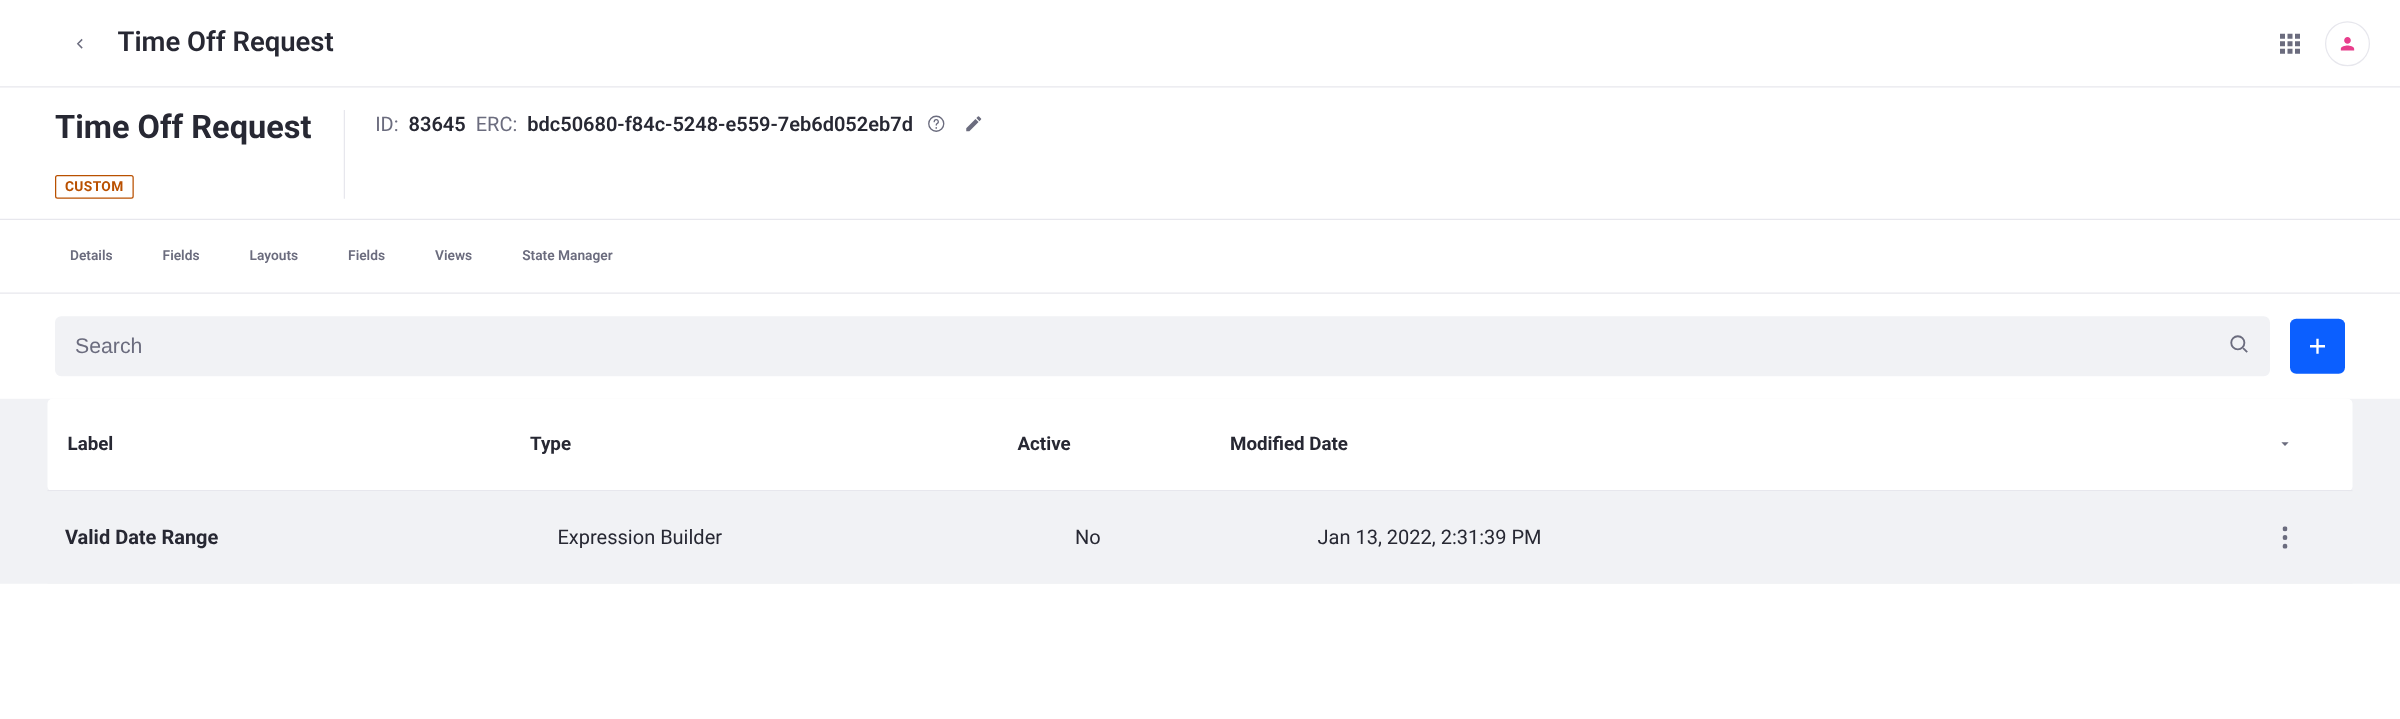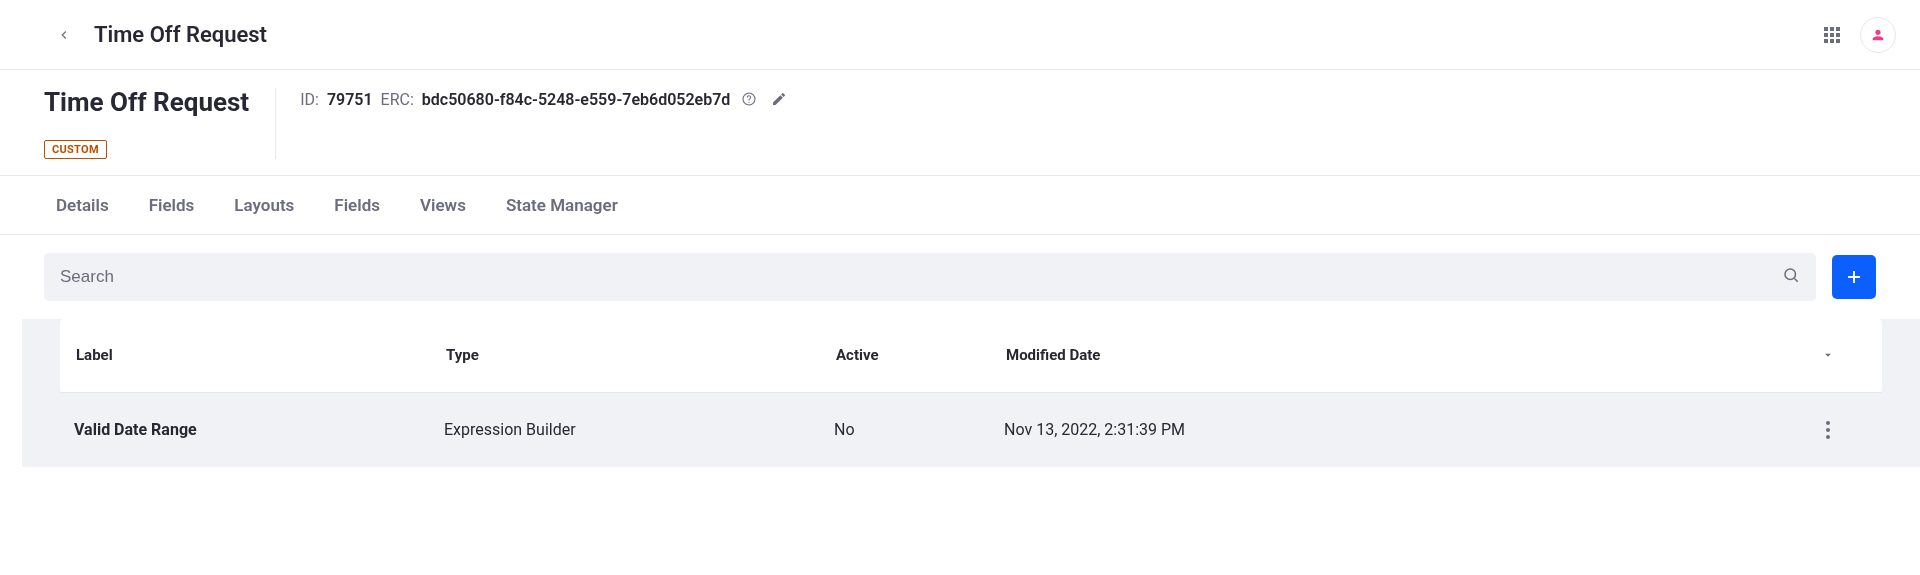--- a/index.html
+++ b/index.html
@@ -101,21 +101,21 @@
 .icon-btn svg { width: 16px; height: 16px; }
 .tabs-row {
   display: flex;
   gap: 40px;
   padding: 0 56px;
   height: 59px;
   align-items: center;
   border-bottom: 1px solid #e7e7ed;
 }
 .tab {
-  font-size: 17px;
+  font-size: 11px;
   font-weight: 600;
   color: #6b6c7e;
   cursor: pointer;
   height: 59px;
   display: flex;
   align-items: center;
   position: relative;
   text-align: right;
 }
 .tab.active { color: #272833; }
@@ -165,21 +165,20 @@
   border-radius: 5px;
   background: #0b5fff;
   display: flex; align-items: center; justify-content: center;
   cursor: pointer;
 }
 .add-btn svg { width: 18px; height: 18px; stroke: #fff; stroke-width: 2.5; }
 .table-area {
   padding: 0 38px 0;
   background: #f1f2f5;
   flex: 1;
-  margin-left: 22px;
 }
 .table-shell { background: #fff; border-radius: 4px; }
 .table-head, .table-row {
   display: grid;
   grid-template-columns: 370px 390px 170px 1fr 80px;
   align-items: center;
   padding: 0 14px;
 }
 .table-head {
   height: 74px;
@@ -188,20 +187,21 @@
   border-bottom: 1px solid #e7e7ed;
 }
 .th { padding: 0 2px; }
 .th-dropdown { display: flex; justify-content: center; color: #6b6c7e; cursor: pointer; }
 .th-dropdown svg { width: 14px; height: 14px; fill: #6b6c7e; }
 .table-body { background: #f1f2f5; }
 .table-row {
   height: 74px;
   font-size: 16px;
   color: #272833;
+  gap: 24px;
 }
 .td-label { font-weight: 700; }
 .row-actions { display: flex; justify-content: center; cursor: pointer; color: #6b6c7e; }
 .row-actions svg { width: 4px; height: 18px; fill: #6b6c7e; }
 </style>
 </head>
 <body>
 
 <div class="top-bar">
   <div class="back-btn">
@@ -231,21 +231,21 @@
 </div>
 
 <div class="header-block">
   <div class="title-col">
     <div class="page-title">Time Off Request</div>
     <span class="badge-custom">CUSTOM</span>
   </div>
   <div class="meta-col">
     <div class="meta-row">
       <span class="meta-label">ID:</span>
-      <span class="meta-value">79751</span>
+      <span class="meta-value">83645</span>
     </div>
     <div class="meta-row">
       <span class="meta-label">ERC:</span>
       <span class="meta-value">bdc50680-f84c-5248-e559-7eb6d052eb7d</span>
       <span class="icon-btn">
         <svg viewBox="0 0 24 24">
             <circle cx="12" cy="12" r="9" fill="none" stroke="#6b6c7e" stroke-width="1.6"></circle>
             <path d="M9.5 9.5a2.5 2.5 0 1 1 3.5 2.3c-.8.4-1 .9-1 1.7" fill="none" stroke="#6b6c7e" stroke-width="1.6" stroke-linecap="round"></path>
             <circle cx="12" cy="17" r="1" fill="#6b6c7e"></circle>
           </svg>
@@ -298,21 +298,21 @@
             <path d="M7 10l5 5 5-5z"></path>
           </svg>
       </div>
     </div>
   </div>
   <div class="table-body">
     <div class="table-row">
       <div class="td-label">Valid Date Range</div>
       <div>Expression Builder</div>
       <div>No</div>
-      <div>Nov 13, 2022, 2:31:39 PM</div>
+      <div>Jan 13, 2022, 2:31:39 PM</div>
       <div class="row-actions">
         <svg viewBox="0 0 4 18">
             <circle cx="2" cy="2" r="2"></circle>
             <circle cx="2" cy="9" r="2"></circle>
             <circle cx="2" cy="16" r="2"></circle>
           </svg>
       </div>
     </div>
   </div>
 </div>

